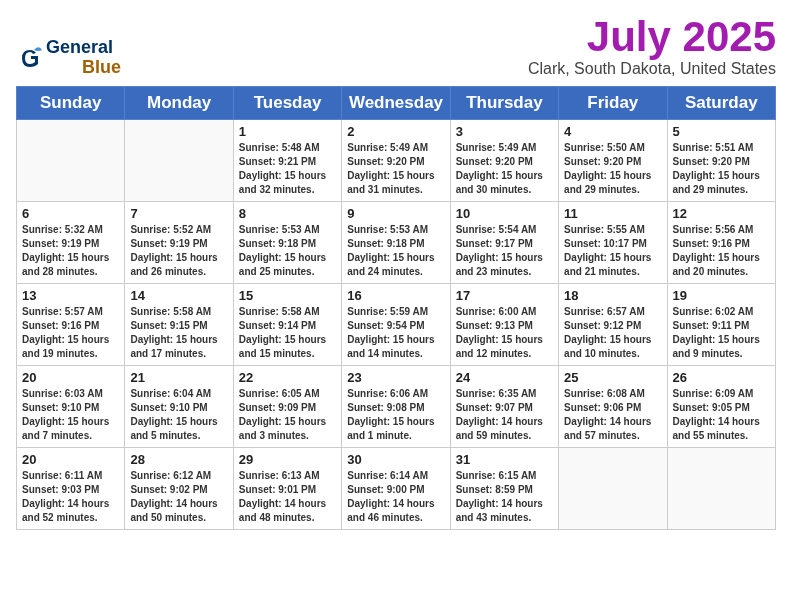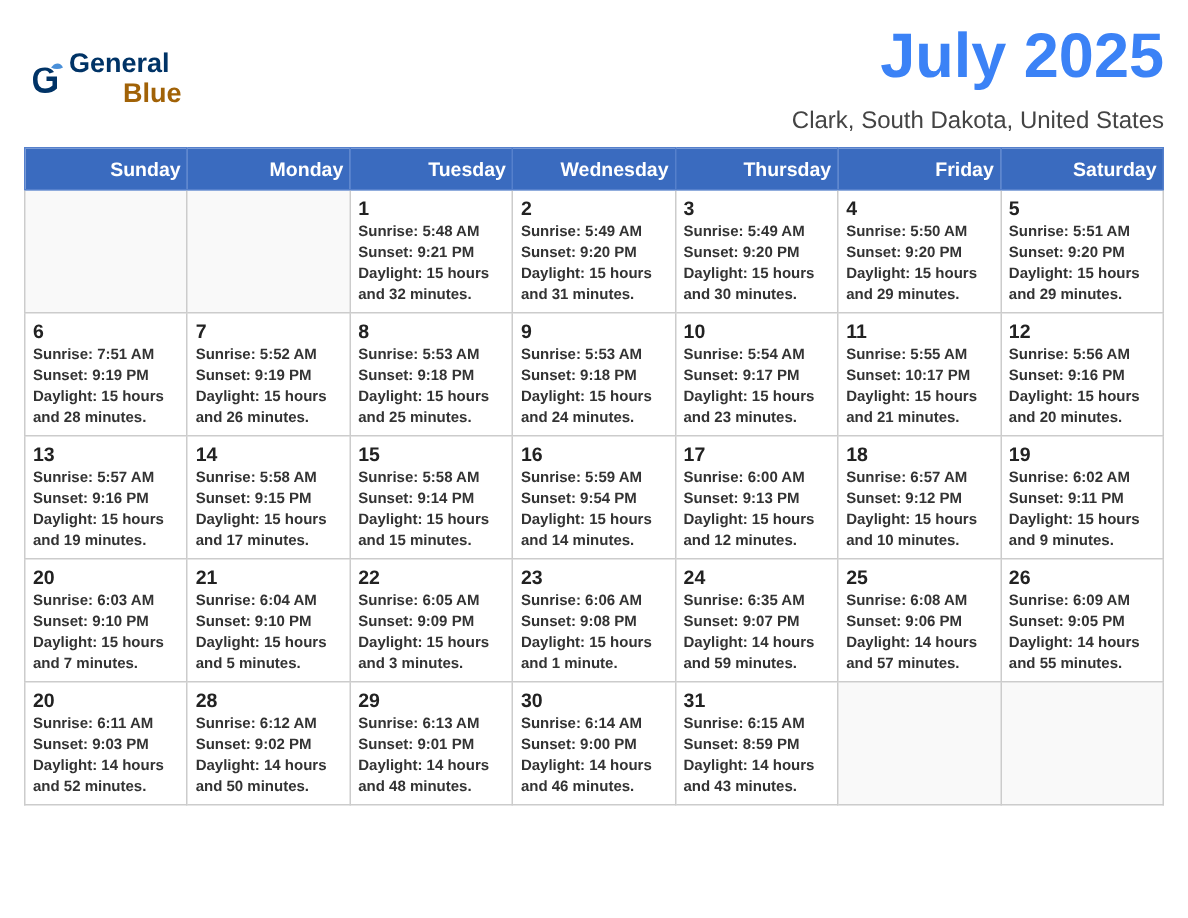--- a/index.html
+++ b/index.html
@@ -6,21 +6,21 @@
     body {
       font-family: Arial, sans-serif;
       background: #fff;
       width: 792px;
       min-height: 612px;
       padding: 16px;
     }
     .header {
       display: flex;
       justify-content: space-between;
-      align-items: center;
+      align-items: flex-end;
       margin-bottom: 8px;
     }
     .logo {
       display: flex;
       align-items: center;
     }
     .logo-text {
       font-size: 18px;
       font-weight: bold;
       color: #003366;
@@ -34,40 +34,40 @@
       width: 28px;
       height: 28px;
       margin-right: 2px;
     }
     .title-block {
       text-align: right;
     }
     .month-title {
       font-size: 42px;
       font-weight: bold;
-      color: #3b82f6;
+      color: #a21caf;
       line-height: 1;
     }
     .location {
       font-size: 16px;
       color: #444;
-      margin-top: 14px;
+      margin-top: 2px;
     }
     .calendar {
       width: 100%;
       border-collapse: collapse;
       border: 1px solid #ccc;
     }
     .calendar th {
       background-color: #3a6bbf;
       color: #fff;
-      font-size: 13px;
+      font-size: 17px;
       font-weight: bold;
       padding: 6px 4px;
-      text-align: right;
+      text-align: center;
       border: 1px solid #5580cc;
     }
     .calendar td {
       vertical-align: top;
       border: 1px solid #ccc;
       padding: 4px 5px;
       width: 107px;
       min-height: 80px;
       font-size: 10.5px;
       color: #333;
@@ -158,21 +158,21 @@
           <span class="day-number">5</span>
           <div class="day-info">Sunrise: 5:51 AM
 Sunset: 9:20 PM
 Daylight: 15 hours
 and 29 minutes.</div>
         </td>
       </tr>
       <tr>
         <td>
           <span class="day-number">6</span>
-          <div class="day-info">Sunrise: 7:51 AM
+          <div class="day-info">Sunrise: 5:32 AM
 Sunset: 9:19 PM
 Daylight: 15 hours
 and 28 minutes.</div>
         </td>
         <td>
           <span class="day-number">7</span>
           <div class="day-info">Sunrise: 5:52 AM
 Sunset: 9:19 PM
 Daylight: 15 hours
 and 26 minutes.</div>

